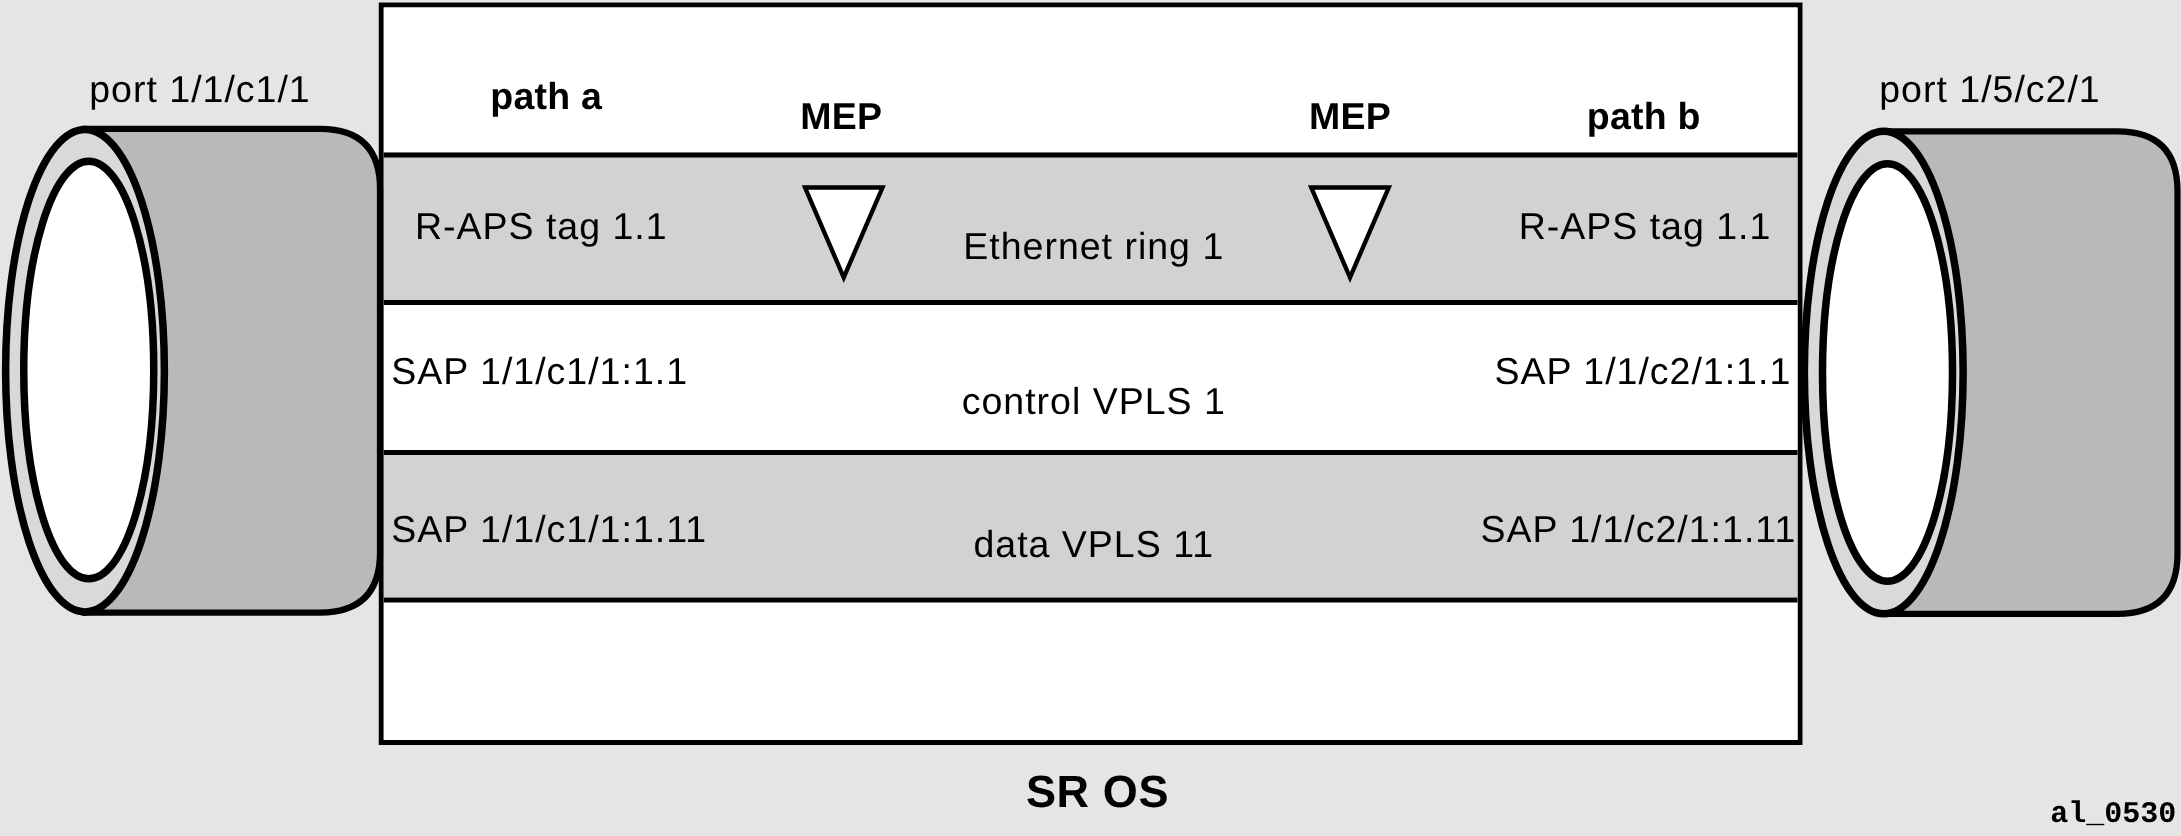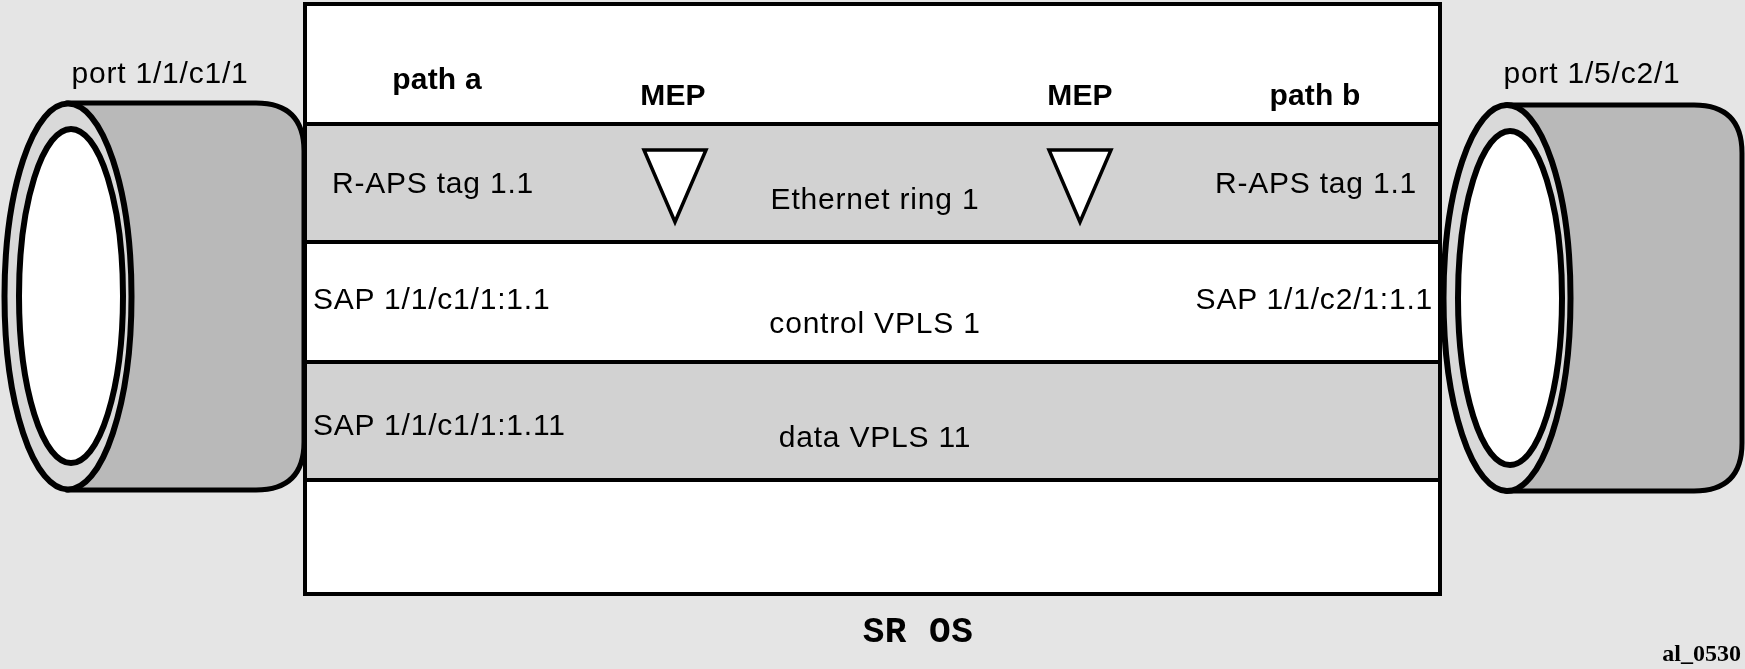--- a/index.html
+++ b/index.html
@@ -43,21 +43,21 @@
     letter-spacing:0.8px;
     white-space:nowrap;
     line-height:1.1;
   }
   .lbl.centered{transform:translate(-50%,-50%);text-align:center;}
   .lbl.leftalign{transform:translateY(-50%);}
   .lbl.rightalign{transform:translateY(-50%);text-align:center;}
   .lbl.bold{font-weight:bold;letter-spacing:0.2px;}
   .lbl.os{font-size:36px;font-weight:bold;letter-spacing:0.5px;}
   .lbl.figid{
-    font-family:Liberation Serif, serif;
+    font-family:Liberation Mono, monospace;
     font-weight:bold;font-size:24px;letter-spacing:0px;
   }
 </style>
 </head>
 <body>
 
 <div class="canvas">
 
   <div class="main-box">
     <div class="row row-header"></div>
@@ -96,17 +96,18 @@
   <div class="lbl centered" style="left:433px;top:182px;">R-APS tag 1.1</div>
   <div class="lbl centered" style="left:875px;top:198px;">Ethernet ring 1</div>
   <div class="lbl centered" style="left:1316px;top:182px;">R-APS tag 1.1</div>
 
   <div class="lbl leftalign" style="left:313px;top:298px;">SAP 1/1/c1/1:1.1</div>
   <div class="lbl centered" style="left:875px;top:298px;margin-top:24px;">control VPLS 1</div>
   <div class="lbl rightalign" style="right:312px;top:298px;">SAP 1/1/c2/1:1.1</div>
 
   <div class="lbl leftalign" style="left:313px;top:424px;text-align:center;">SAP 1/1/c1/1:1.11</div>
   <div class="lbl centered" style="left:875px;top:424px;margin-top:12px;">data VPLS 11</div>
+  <div class="lbl rightalign" style="right:308px;top:424px;">SAP 1/1/c2/1:1.11</div>
 
-  <div class="lbl centered os" style="left:918px;top:633px;font-family:Liberation Mono, monospace;">SR OS</div>
+  <div class="lbl centered os" style="left:878px;top:633px;">SR OS</div>
   <div class="lbl rightalign figid" style="right:4px;top:653px;">al_0530</div>
 
 </div>
 
 </body></html>

